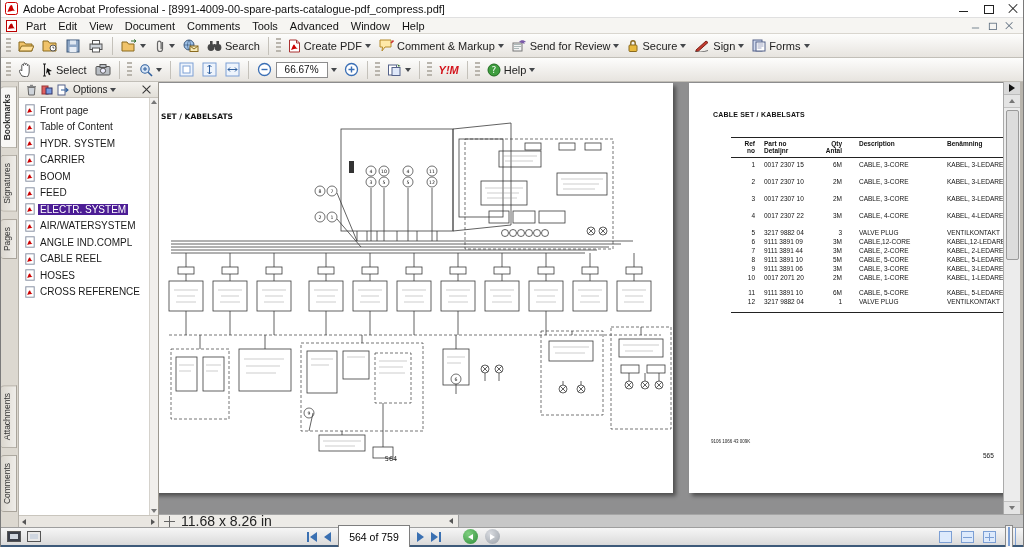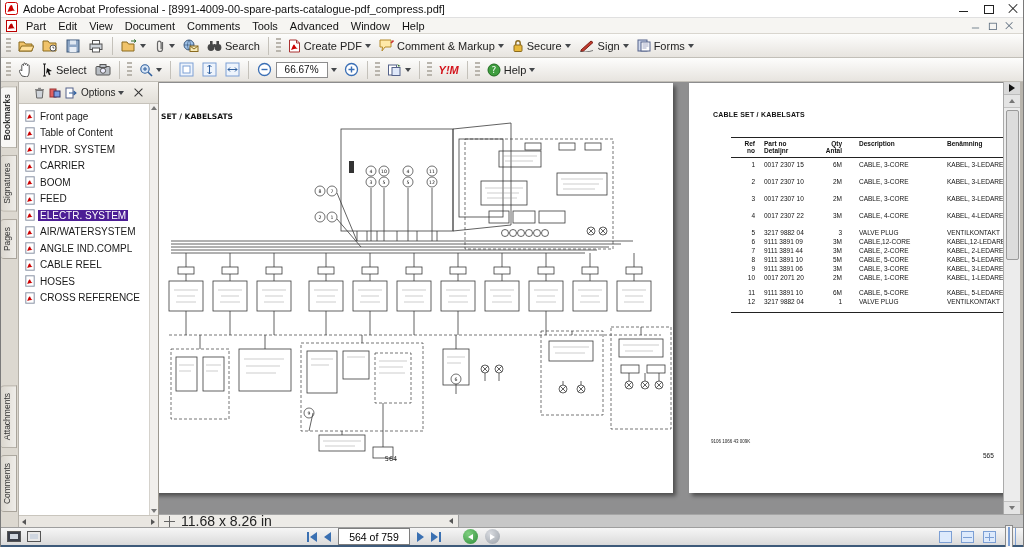--- a/index.html
+++ b/index.html
@@ -40,21 +40,21 @@
 
   
   .tabstrip{width:18px;background:#dcd8d0;display:flex;flex-direction:column;align-items:flex-start;padding-top:4px;border-right:1px solid #b5b1a9;}
   .vtab{writing-mode:vertical-rl;transform:rotate(180deg);font-size:8.5px;color:#333;background:linear-gradient(90deg,#efede9,#dbd7cf);
         border:1px solid #a9a49b;border-right:none;border-radius:0 3px 3px 0;padding:7px 1px;margin-bottom:7px;width:16px;text-align:center;}
   .vtab.active{background:#f8f7f5;font-weight:bold;}
   .tabstrip .gap{flex:1;}
 
   
   .panel{width:140px;background:#fff;border-right:1px solid #9b978f;display:flex;flex-direction:column;}
-  .panel-head{height:22px;background:linear-gradient(#f4f2ee,#e2dfd8);border-bottom:1px solid #c6c2ba;display:flex;align-items:center;padding:0 15px;gap:4px;}
+  .panel-head{height:16px;background:linear-gradient(#f4f2ee,#e2dfd8);border-bottom:1px solid #c6c2ba;display:flex;align-items:center;padding:0 7px;gap:4px;}
   .panel-head .opt{font-size:10px;color:#222;display:flex;align-items:center;gap:3px;}
   .panel-head .x{margin-left:auto;position:relative;width:9px;height:9px;}
   .panel-head .x::before,.panel-head .x::after{content:"";position:absolute;left:-1px;top:4px;width:11px;border-top:1.4px solid #333;}
   .panel-head .x::before{transform:rotate(45deg);} .panel-head .x::after{transform:rotate(-45deg);}
   .bm-wrap{flex:1;display:flex;overflow:hidden;}
   .bm-list{flex:1;padding:4px 0 0 6px;}
   .bm-item{display:flex;align-items:center;gap:3px;height:16.5px;white-space:nowrap;}
   .bm-label{font-size:10px;color:#1a1a1a;padding:0 2px;}
   .bm-item.selected .bm-label{background:#4c1d95;color:#fff;}
   .pscroll{width:9px;background:#f1efec;border-left:1px solid #d5d2cc;display:flex;flex-direction:column;align-items:center;padding-top:2px;}
@@ -103,21 +103,21 @@
   .status{height:20px;background:linear-gradient(#f6f6f6,#dadada);border-top:1px solid #9e9e9e;border-bottom:2px solid #3d5a7a;
           display:flex;align-items:center;padding:0 6px;gap:6px;}
   .st-ico{width:14px;height:11px;border:1px solid #555;background:#3a3f4a;position:relative;}
   .st-ico.lite{background:#e8e8e8;}
   .st-ico::after{content:"";position:absolute;inset:2px;background:#cfd6e0;}
   .navgrp{display:flex;align-items:center;gap:7px;margin-left:260px;}
   .ntri{width:0;height:0;border-top:5px solid transparent;border-bottom:5px solid transparent;display:inline-block;}
   .ntri.r{border-left:7px solid #3a70b2;} .ntri.l{border-right:7px solid #3a70b2;}
   .nbar{display:inline-block;width:2px;height:10px;background:#3a70b2;}
   .firstlast{display:flex;align-items:center;gap:1px;}
-  .pgfield{width:72px;height:17px;border:1px solid #7e7e7e;background:#fff;font-size:10.5px;text-align:center;font-family:inherit;padding:0;}
+  .pgfield{width:72px;height:23px;border:1px solid #7e7e7e;background:#fff;font-size:10.5px;text-align:center;font-family:inherit;padding:0;}
   .viewbtn{width:15px;height:15px;border-radius:50%;display:flex;align-items:center;justify-content:center;}
   .viewbtn.prev{background:radial-gradient(circle at 35% 30%,#7fd07f,#2e8b3a);}
   .viewbtn.next{background:radial-gradient(circle at 35% 30%,#d8dbe0,#9aa0a8);}
   .viewbtn i{width:0;height:0;border-top:3.5px solid transparent;border-bottom:3.5px solid transparent;}
   .viewbtn.prev i{border-right:5px solid #fff;} .viewbtn.next i{border-left:5px solid #fff;}
   .layoutgrp{margin-left:auto;display:flex;align-items:center;gap:9px;padding-right:4px;}
   .lay{width:13px;height:12px;border:1px solid #7c9fd4;background:#ddeafc;position:relative;}
   .lay.cont::after{content:"";position:absolute;left:1px;right:1px;top:5px;border-top:1px solid #7c9fd4;}
   .lay.contf::after{content:"";position:absolute;left:5px;top:1px;bottom:1px;border-left:1px solid #7c9fd4;}
   .lay.contf::before{content:"";position:absolute;left:1px;right:1px;top:5px;border-top:1px solid #7c9fd4;}
@@ -241,20 +241,29 @@
         </svg>
       <span>Create PDF</span>
       <span class="caret"></span>
     </button>
     <button class="tbtn">
       <svg width="15" height="13" viewBox="0 0 15 13">
           <path d="M1 1h11v7H6l-3 4 .5-4H1z" fill="#ffe9a8" stroke="#b58a2a"></path>
           <path d="M12 4l2.5-2.5" stroke="#c33" stroke-width="1.6"></path>
         </svg>
       <span>Comment &amp; Markup</span>
+      <span class="caret"></span>
+    </button>
+    <button class="tbtn">
+      <svg width="15" height="13" viewBox="0 0 15 13">
+          <rect x="1" y="4" width="9" height="8" fill="#f3f3f3" stroke="#777"></rect>
+          <path d="M2 5.5h7M2 7.5h7M2 9.5h5" stroke="#9aa" stroke-width=".8"></path>
+          <path d="M7 3c2-2.5 5-2 7 0l-2.2.4L13 5z" fill="#7a5aa8"></path>
+        </svg>
+      <span>Send for Review</span>
       <span class="caret"></span>
     </button>
     <button class="tbtn">
       <svg width="12" height="14" viewBox="0 0 12 14">
           <rect x="2" y="6" width="8" height="6.5" rx="1" fill="#e8b93c" stroke="#8a6a1f"></rect>
           <path d="M3.8 6V4a2.2 2.2 0 0 1 4.4 0v2" fill="none" stroke="#8a6a1f" stroke-width="1.4"></path>
         </svg>
       <span>Secure</span>
       <span class="caret"></span>
     </button>

